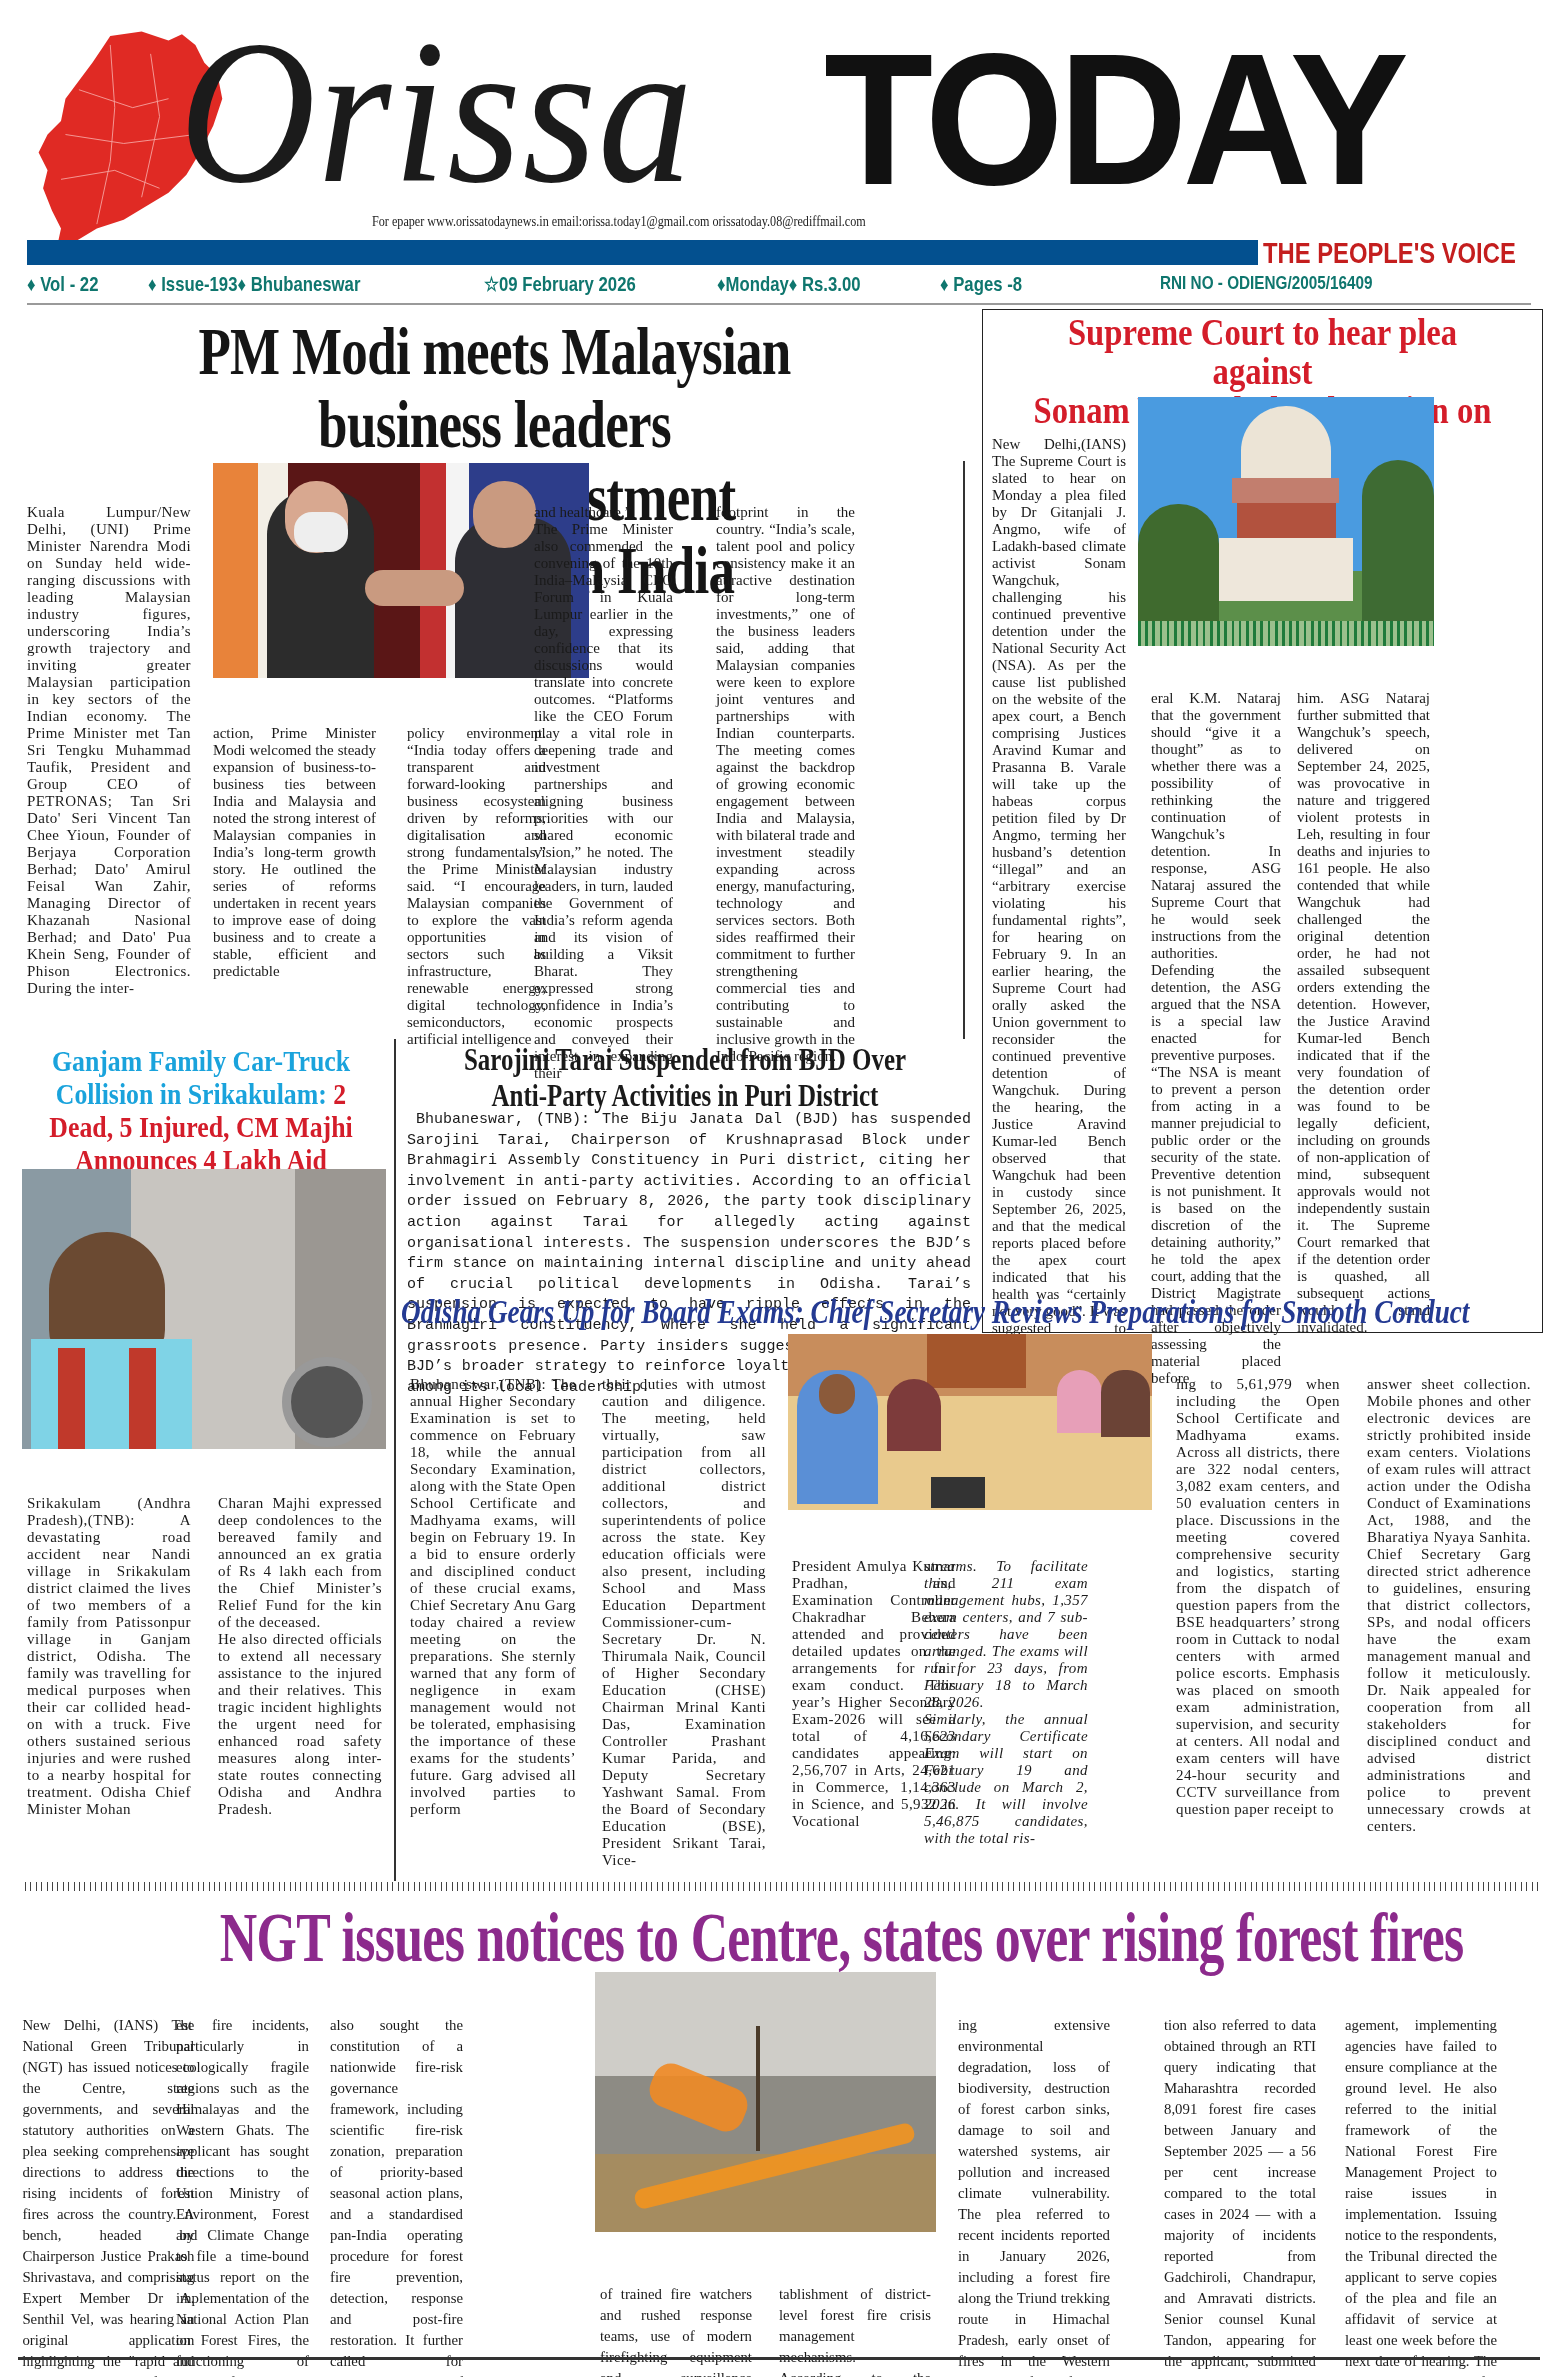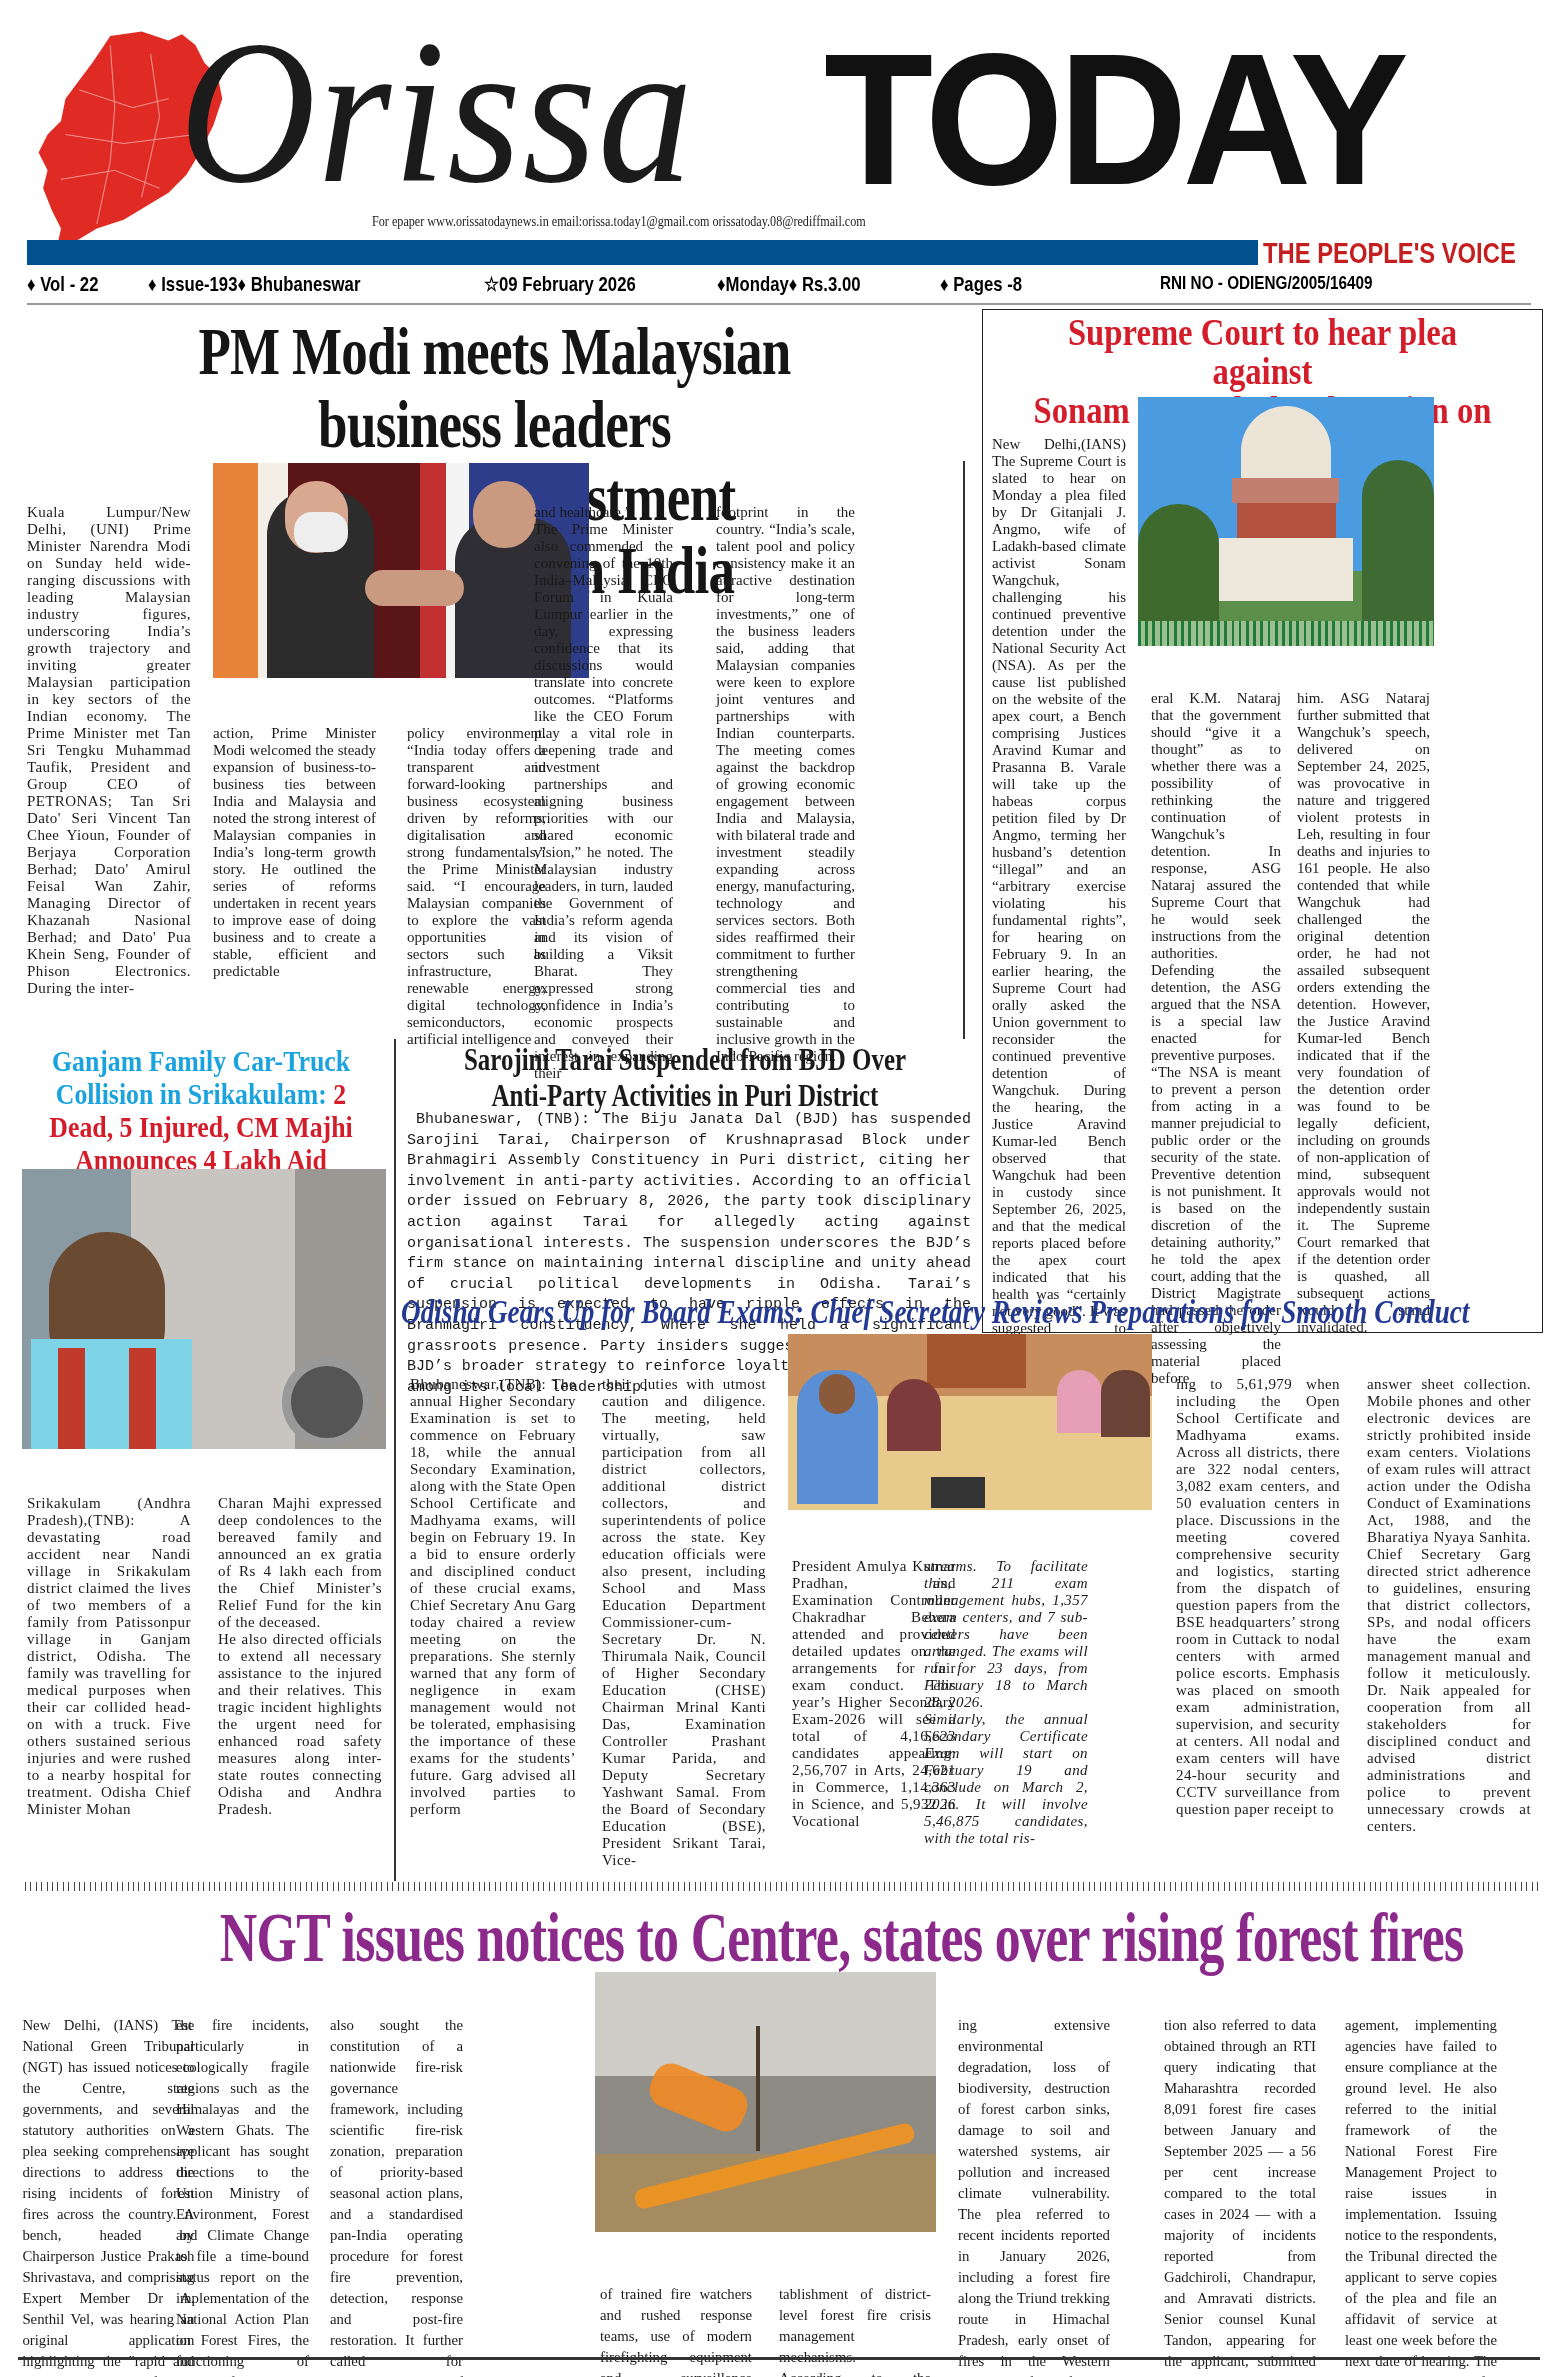--- a/index.html
+++ b/index.html
@@ -7,21 +7,21 @@
   .abs { position: absolute; }
 
   
   #masthead { left: 0; top: 0; width: 1266px; height: 296px; }
   #map { left: 25px; top: 27px; width: 296px; height: 224px; }
   #logo-orissa { left: 179px; top: 9px; font-family: "Liberation Serif", serif; font-style: italic; font-size: 206px; line-height: 206px; color: #1b1b1b; letter-spacing: 1.8px; transform: scaleX(0.92); transform-origin: left; }
   #logo-today { left: 824px; top: 25px; font-family: "Liberation Sans", sans-serif; font-weight: bold; font-size: 188px; line-height: 188px; color: #111; letter-spacing: -5.4px; transform: scaleX(0.95); transform-origin: left; }
   #epaper-line { left: 372px; top: 213px; font-size: 14.3px; color: #222; transform: scaleX(0.85); transform-origin: left; white-space: nowrap; }
   #blue-bar { left: 27px; top: 240px; width: 1231px; height: 25px; background: #03508f; }
   #tagline { left: 1263px; top: 237px; font-family: "Liberation Sans", sans-serif; font-weight: bold; font-size: 29px; color: #c41e1e; transform: scaleX(0.82); transform-origin: left; white-space: nowrap; }
-  #issue-bar { left: 27px; top: 273px; width: 1522px; height: 25px; font-family: "Liberation Sans", sans-serif; font-weight: bold; font-size: 19.7px; color: #000000; white-space: nowrap; }
+  #issue-bar { left: 27px; top: 273px; width: 1522px; height: 25px; font-family: "Liberation Sans", sans-serif; font-weight: bold; font-size: 19.7px; color: #0f766e; white-space: nowrap; }
   #issue-bar span { position: absolute; top: 0; transform: scaleX(0.85); transform-origin: left; }
   .issue-rule { left: 27px; top: 303px; width: 1504px; height: 1.8px; background: #9a9a9a; }
 
   
   #lead-headline { left: 22.4px; top: 315px; width: 945px; text-align: center; font-family: "Liberation Serif", serif; font-weight: bold; font-size: 68px; line-height: 73px; color: #151515; transform: scaleX(0.78); transform-origin: center top; letter-spacing: -0.9px; }
   .col { position: absolute; font-size: 15px; line-height: 17px; text-align: justify; hyphens: auto; margin-top: 38px; }
   .photo { position: absolute; overflow: hidden; }
 
   
   #sc-box { left: 982px; top: 309px; width: 561px; height: 1024px; border: 1.8px solid #222; }

